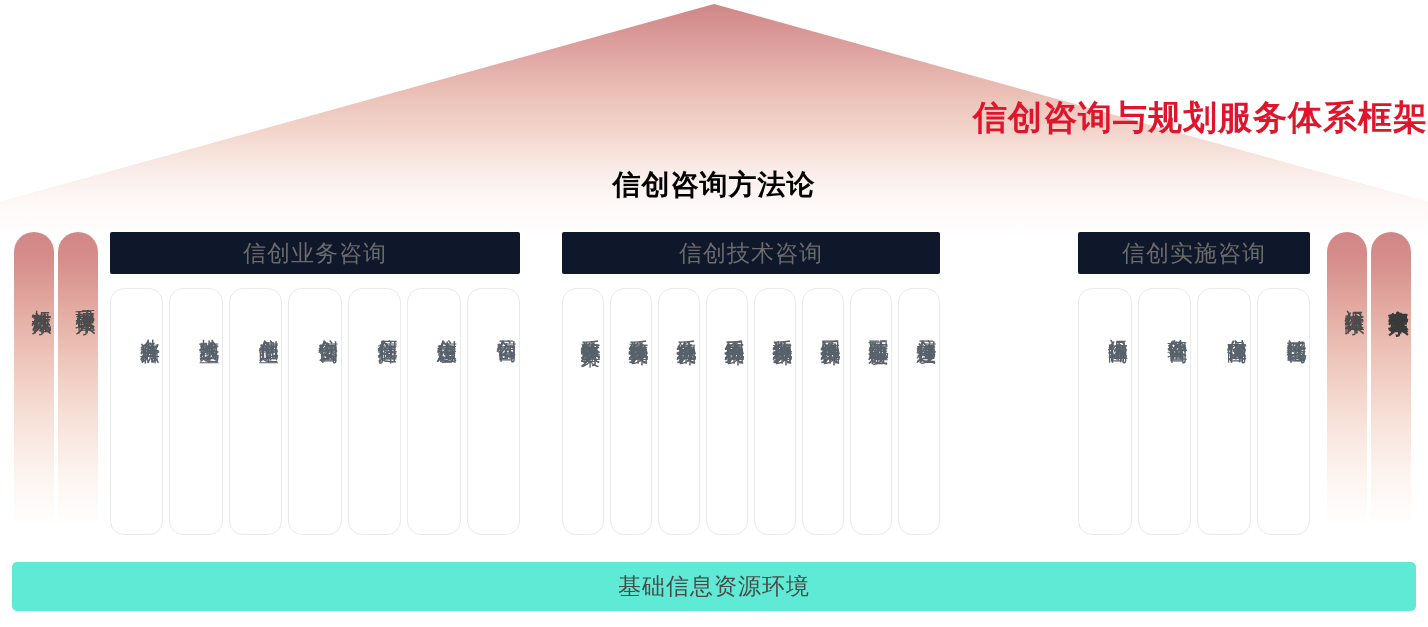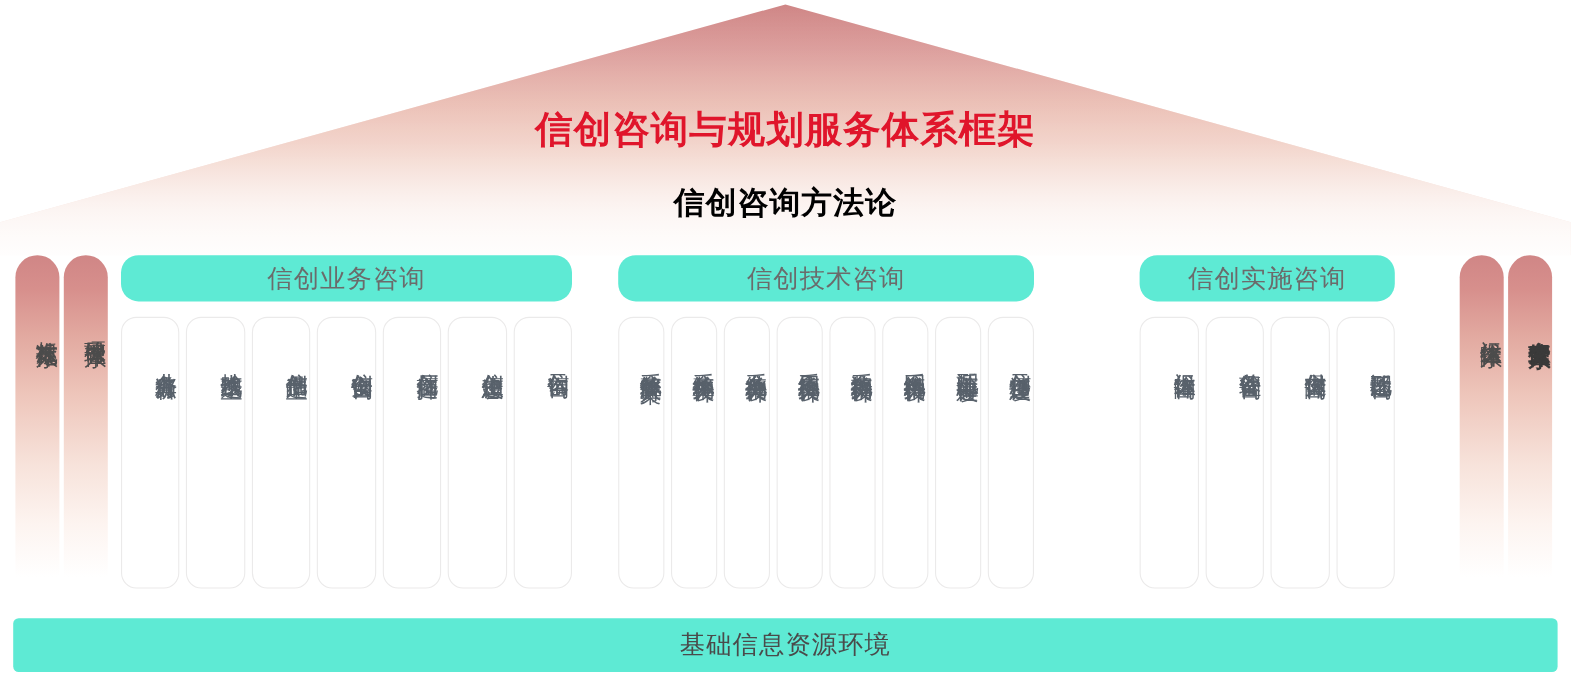--- a/index.html
+++ b/index.html
@@ -10,21 +10,21 @@
     overflow: hidden;
   }
   #stage { position: relative; width: 1428px; height: 627px; }
 
   
   .roof { position: absolute; left: 0; top: 0; width: 1428px; height: 232px; }
   .roof svg { display: block; }
 
   .roof-title {
     position: absolute; left: 0; top: 95px; width: 1428px;
-    text-align: center;
+    text-align: right;
     font-size: 34px; font-weight: bold; letter-spacing: 1px;
     color: #e0152b;
   }
   .roof-subtitle {
     position: absolute; left: 0; top: 166px; width: 1428px;
     text-align: center;
     font-size: 28px; font-weight: bold; letter-spacing: 1px;
     color: #000000;
   }
 
@@ -43,22 +43,22 @@
     letter-spacing: 1px;
     margin: 0 auto; text-align: left;
     display: flex; justify-content: center;
   }
   .pillar.bold .pillar-label { font-weight: bold; color: #3a3a3a; }
 
   
   .section { position: absolute; top: 232px; }
   .section-header {
     position: absolute; left: 0; top: 0; height: 42px; width: 100%;
-    background: #5eead4;
-    border-radius: 16px;
+    background: #0f172a;
+    border-radius: 2px;
     display: flex; align-items: center; justify-content: center;
     font-size: 23px; color: #6b6b6b; letter-spacing: 1px;
   }
   .cards {
     position: absolute; left: 0; top: 56px; height: 247px; width: 100%;
     display: flex; gap: 6px;
   }
   .card {
     flex: 1 1 0;
     background: #ffffff;
@@ -170,21 +170,21 @@
       </div>
       <div class="card">
         <div class="card-label">适配验证中心建设</div>
       </div>
       <div class="card">
         <div class="card-label">信创云迁移建设</div>
       </div>
     </div>
   </div>
 
-  <div class="section" style="left:1036px; width:232px; height:303px;">
+  <div class="section" style="left:1078px; width:232px; height:303px;">
     <div class="section-header">信创实施咨询</div>
     <div class="cards">
       <div class="card">
         <div class="card-label">运维保障咨询</div>
       </div>
       <div class="card">
         <div class="card-label">备件管理咨询</div>
       </div>
       <div class="card">
         <div class="card-label">交付保障咨询</div>

